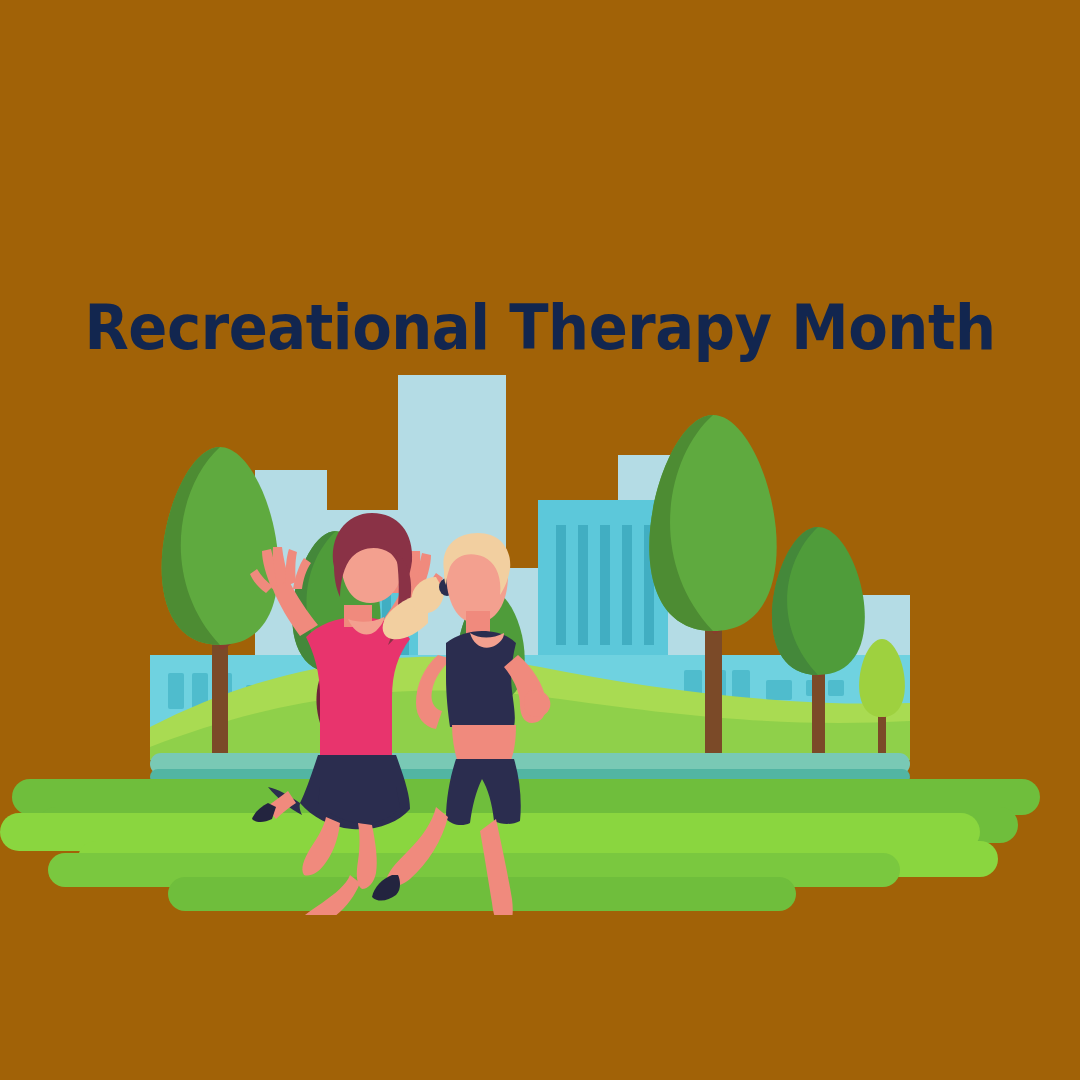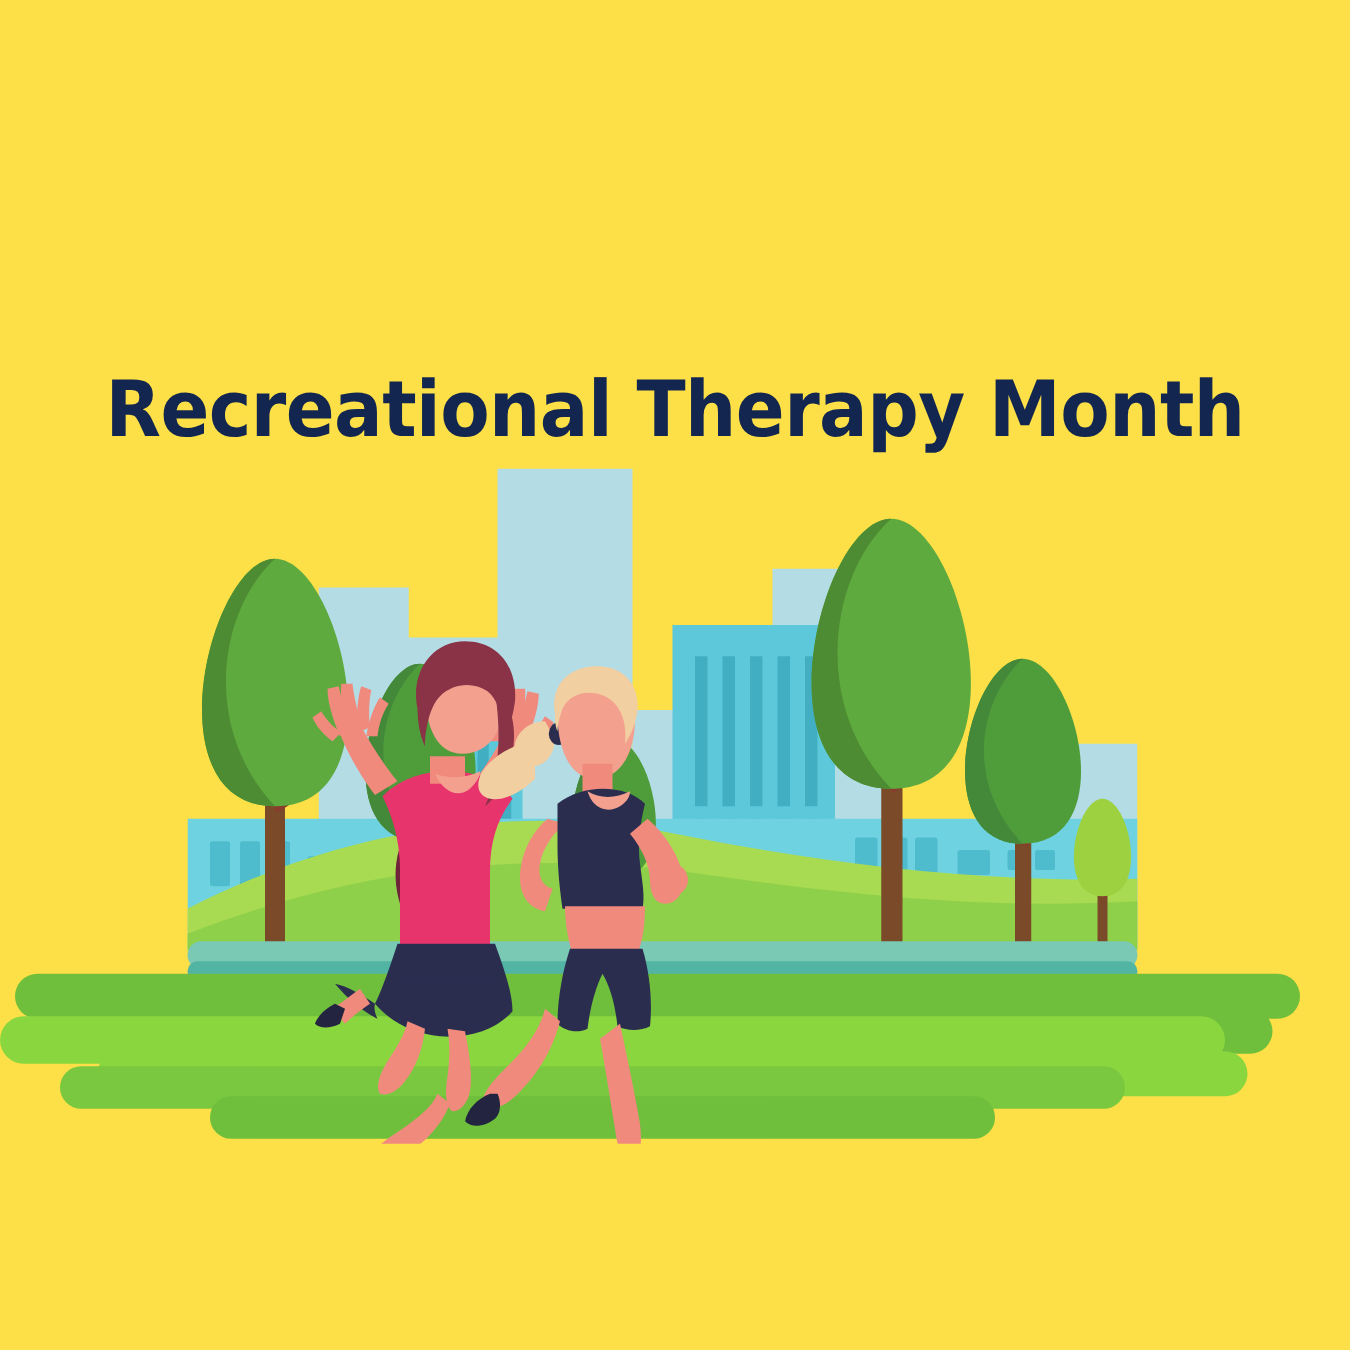--- a/index.html
+++ b/index.html
@@ -10,21 +10,21 @@
     width: 1080px;
     height: 1080px;
     background: #f5e8dc;
     font-family: "Liberation Sans", sans-serif;
     overflow: hidden;
   }
   #poster {
     position: relative;
     width: 1080px;
     height: 1080px;
-    background: #fde047;
+    background: #a16207;
   }
   #poster-title {
     position: absolute;
     left: 0;
     top: 255px;
     width: 1080px;
     text-align: center;
     font-family: "DejaVu Sans", "Liberation Sans", sans-serif;
     font-weight: bold;
     font-size: 62px;

